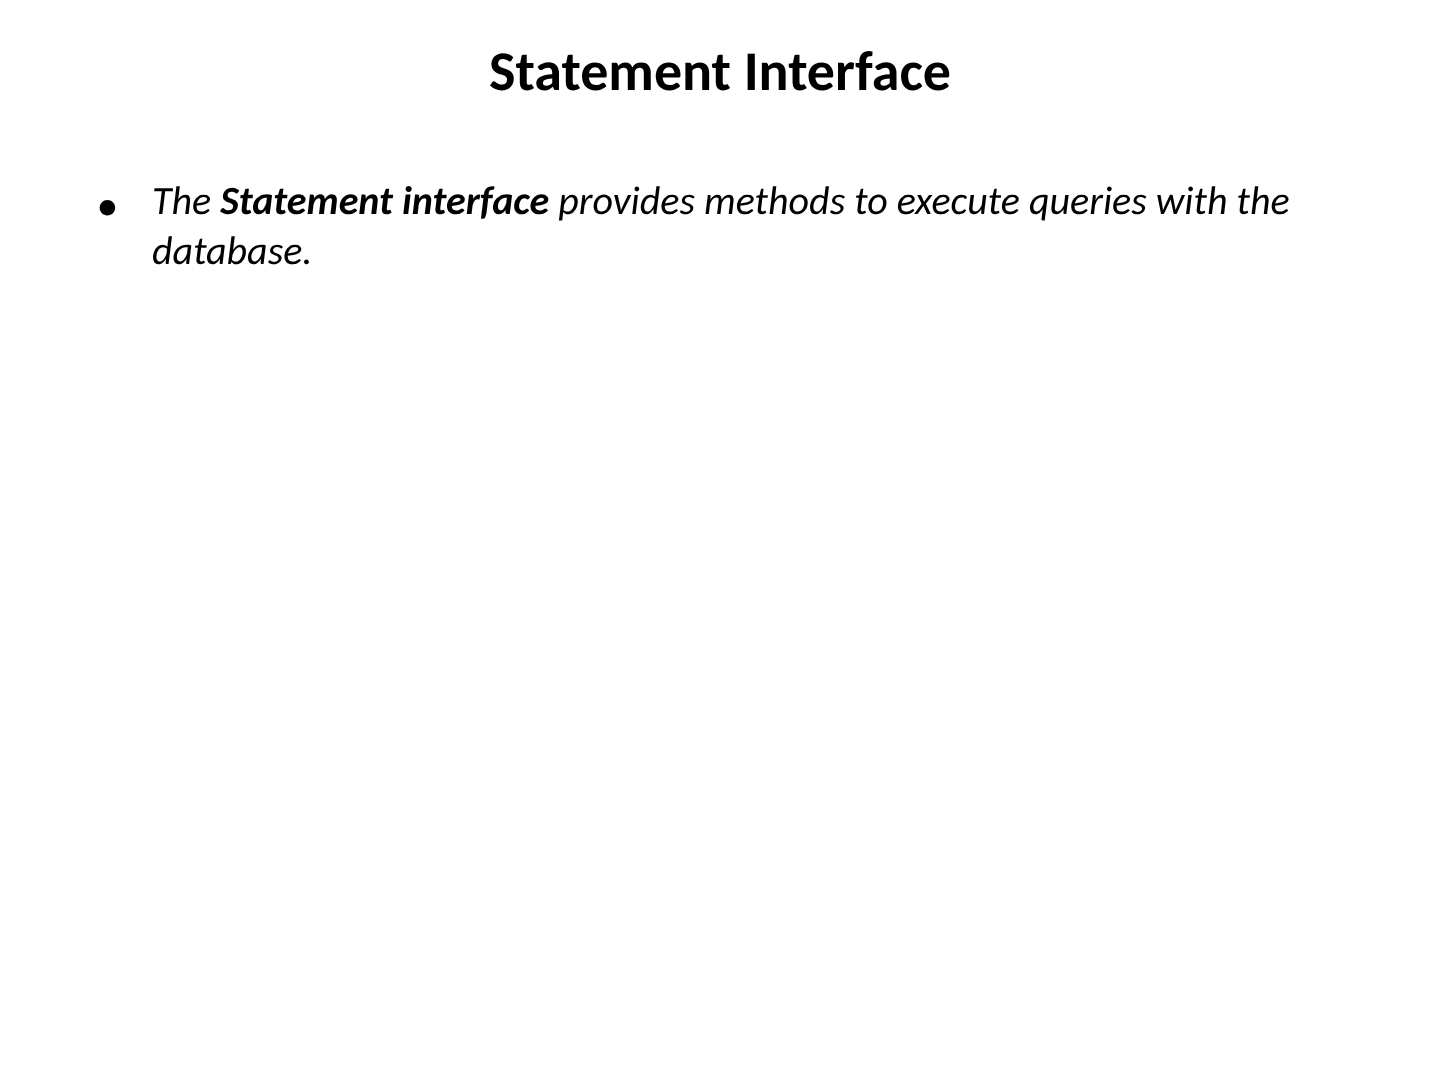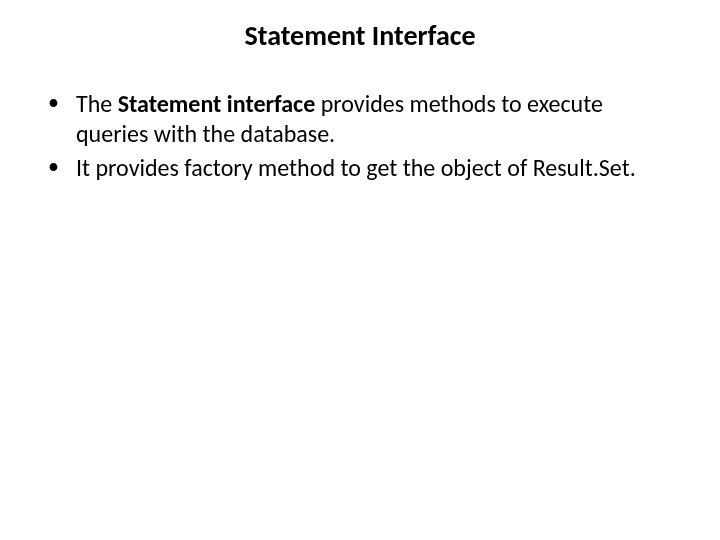--- a/index.html
+++ b/index.html
@@ -24,24 +24,25 @@
       margin-right: 40px;
     }
     .content {
       padding-left: 8px;
     }
     ul {
       list-style: none;
     }
     li {
       position: relative;
-      font-size: 24px;
+      font-size: 20px;
       line-height: 1.25;
       padding-left: 28px;
       margin-bottom: 4px;
+      font-style: italic;
     }
     li::before {
       content: "•";
       position: absolute;
       left: 0;
       top: 0;
       font-size: 22px;
     }
     .bold {
       font-weight: bold;
@@ -50,17 +51,14 @@
 </head>
 <body>
 
 <div class="title">Statement Interface</div>
 
 <div class="content">
   <ul>
     <li>
       <span>The </span><span class="bold">Statement interface</span><span> provides methods to execute queries with the database.</span>
     </li>
-    <li>
-      <span></span><span class="bold"></span><span>It provides factory method to get the object of Result.Set.</span>
-    </li>
   </ul>
 </div>
 
 </body></html>

